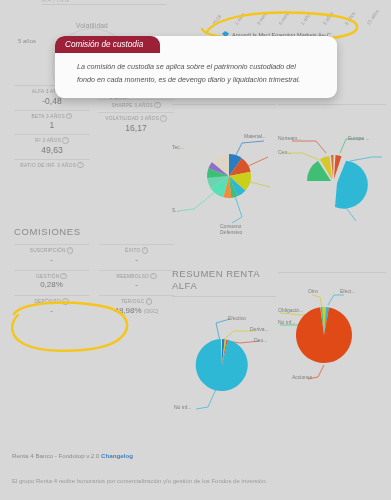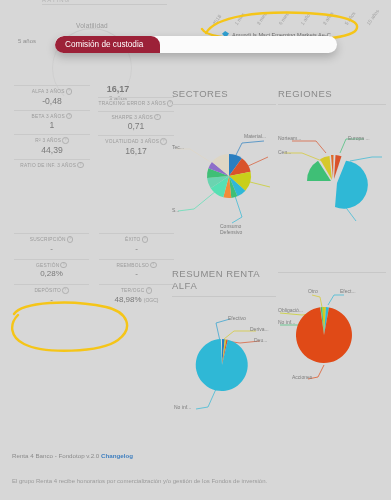--- a/index.html
+++ b/index.html
@@ -33,28 +33,28 @@
   .legend-mark{width:7px;height:7px;flex:0 0 7px;display:block;}
   .legend-mark.fund{background:#2f9fd0;clip-path:polygon(0 40%,45% 0,100% 35%,55% 100%);}
   .legend-mark.cat{background:#e8541e;border-radius:50%;}
   .legend-txt{font-size:5.6px;color:#6d6d6d;white-space:nowrap;}
 
   
   .ink-legend{position:absolute;left:198px;top:9px;width:166px;height:34px;pointer-events:none;}
 
   
   .tooltip{position:absolute;left:55px;top:36px;width:282px;
-    background:#fbfbfb;border-radius:9px;box-shadow:0 4px 10px rgba(0,0,0,.22);overflow:hidden;z-index:40;}
+    background:#fbfbfb;border-radius:9px;box-shadow:0 4px 10px rgba(0,0,0,.22);overflow:hidden;z-index:40;font-style:italic;}
   .tooltip-head{background:#9c2138;color:#fff;font-size:8.2px;padding:4px 8px 4px 10px;
     border-top-left-radius:9px;border-top-right-radius:9px;width:105px;box-sizing:border-box;}
   .tooltip-body{padding:8px 22px 12px 22px;font-size:7.2px;line-height:1.75;color:#555;}
 
   
   .metrics{position:absolute;left:14px;top:84px;width:160px;}
-  .metric-cols{display:flex;gap:8px;align-items:center;}
+  .metric-cols{display:flex;gap:8px;}
   .mcol{flex:1;}
   .metric{padding:1px 0 3px;text-align:center;}
   .metric-lbl{font-size:4.8px;color:#9b9b9b;letter-spacing:.25px;border-top:1px solid #c9c9c9;padding-top:2px;
     display:block;white-space:nowrap;}
   .metric-val{font-size:8.6px;color:#7a7a7a;padding-top:1px;}
   .q{display:inline-block;width:4.5px;height:4.5px;border:.5px solid #b0b0b0;border-radius:50%;
      font-size:3.2px;line-height:4.5px;text-align:center;color:#b0b0b0;vertical-align:middle;margin-left:1px;}
 
   .center-big{position:absolute;left:78px;top:84px;width:80px;text-align:center;}
   .center-big .v{font-size:9px;color:#7a7a7a;font-weight:bold;}
@@ -123,63 +123,64 @@
       </div>
     </div>
 
     <svg class="ink-legend" viewBox="0 0 166 34">
       <path d="M8 24 C18 7, 60 2, 108 4 C145 6, 164 12, 158 21 C152 30, 100 34, 56 31 C26 29, 8 27, 4 20" fill="none" stroke="#f5c518" stroke-width="2.4" stroke-linecap="round"></path>
     </svg>
   </div>
 
   <div class="tooltip">
     <div class="tooltip-head">Comisión de custodia</div>
+    <div class="tooltip-body">La comisión de custodia se aplica sobre el patrimonio custodiado del fondo en cada momento, es de devengo diario y liquidación trimestral.</div>
   </div>
 
   <div class="center-big">
     <div class="v">16,17</div>
     <div class="s">3 años</div>
   </div>
 
   <div class="metrics">
     <div class="metric-cols">
       <div class="mcol">
         <div class="metric">
           <span class="metric-lbl"><span>ALFA 3 AÑOS</span><i class="q">?</i></span>
           <div class="metric-val">-0,48</div>
         </div>
         <div class="metric">
           <span class="metric-lbl"><span>BETA 3 AÑOS</span><i class="q">?</i></span>
           <div class="metric-val">1</div>
         </div>
         <div class="metric">
           <span class="metric-lbl"><span>R² 3 AÑOS</span><i class="q">?</i></span>
-          <div class="metric-val">44,39</div>
+          <div class="metric-val">49,63</div>
         </div>
         <div class="metric">
           <span class="metric-lbl"><span>RATIO DE INF. 3 AÑOS</span><i class="q">?</i></span>
         </div>
       </div>
       <div class="mcol">
         <div class="metric">
           <span class="metric-lbl"><span>TRACKING ERROR 3 AÑOS</span><i class="q">?</i></span>
         </div>
         <div class="metric">
           <span class="metric-lbl"><span>SHARPE 3 AÑOS</span><i class="q">?</i></span>
-          <div class="metric-val">0,71</div>
         </div>
         <div class="metric">
           <span class="metric-lbl"><span>VOLATILIDAD 3 AÑOS</span><i class="q">?</i></span>
           <div class="metric-val">16,17</div>
         </div>
       </div>
     </div>
   </div>
 
   <div class="comisiones">
+    <div class="sec-title">COMISIONES</div>
     <div class="com-grid">
       <div class="com-col">
         <div class="com-item">
           <span class="com-lbl"><span>SUSCRIPCIÓN</span><i class="q">?</i></span>
           <div class="com-val">-</div>
         </div>
         <div class="com-item">
           <span class="com-lbl"><span>GESTIÓN</span><i class="q">?</i></span>
           <div class="com-val">0,28%</div>
         </div>

